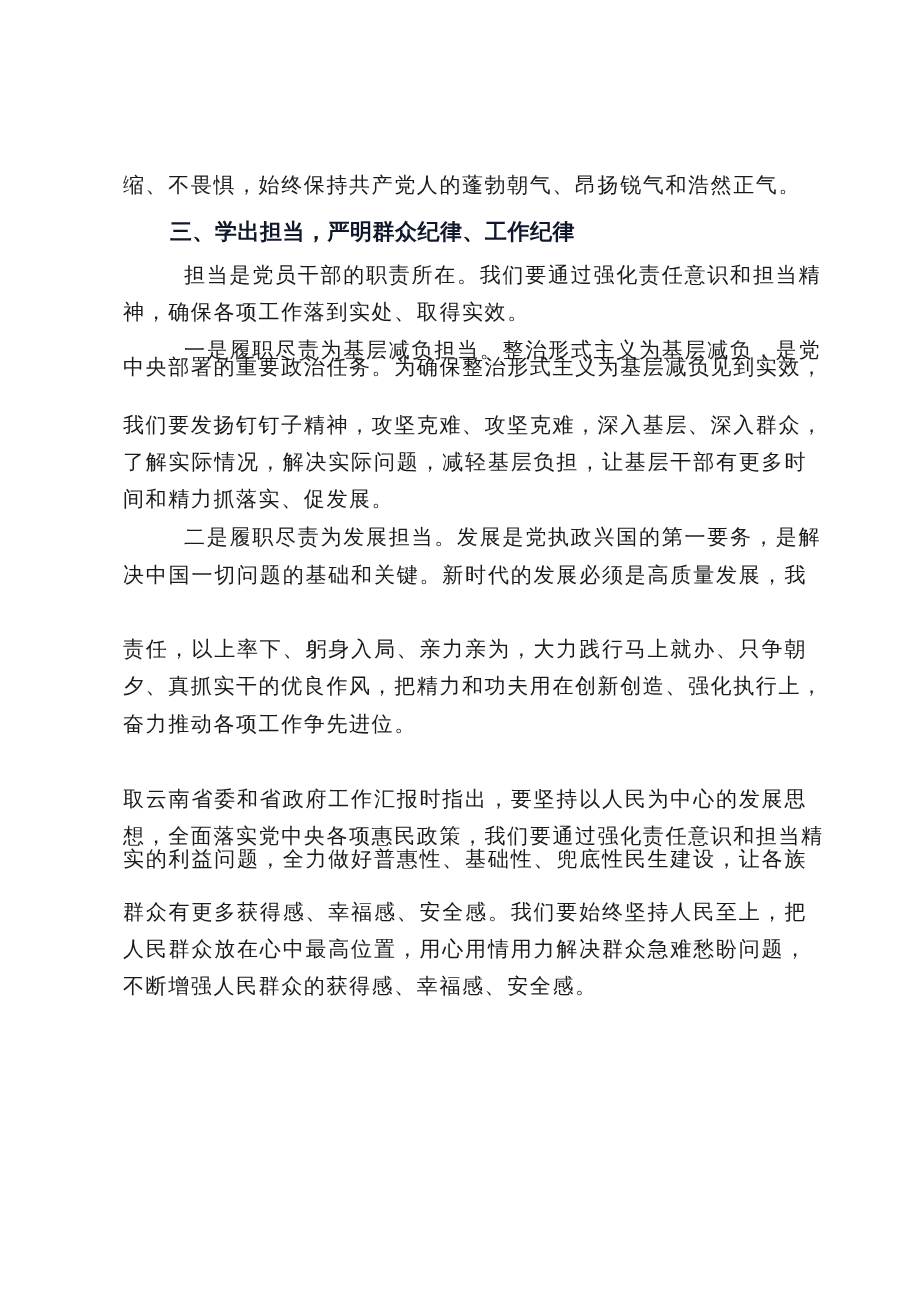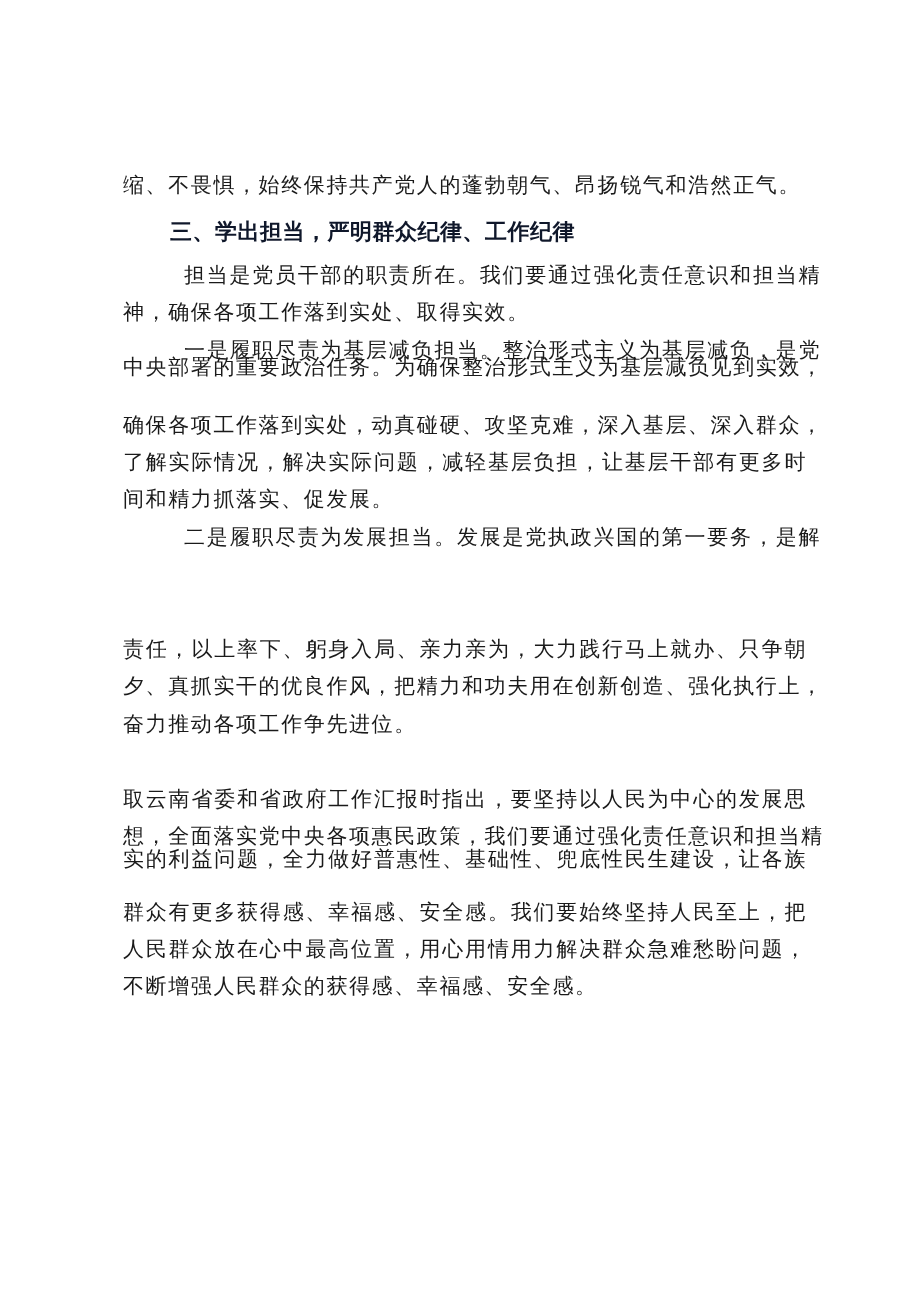--- a/index.html
+++ b/index.html
@@ -26,25 +26,26 @@
 
 <div class="page">
   <div class="line last" style="top:170px">缩、不畏惧，始终保持共产党人的蓬勃朝气、昂扬锐气和浩然正气。</div>
   <div class="heading" style="top:216px">三、学出担当，严明群众纪律、工作纪律</div>
 
   <div class="line indent" style="top:260px">担当是党员干部的职责所在。我们要通过强化责任意识和担当精</div>
   <div class="line last" style="top:297px">神，确保各项工作落到实处、取得实效。</div>
 
   <div class="line indent" style="top:335px">一是履职尽责为基层减负担当。整治形式主义为基层减负，是党</div>
   <div class="line" style="top:352px">中央部署的重要政治任务。为确保整治形式主义为基层减负见到实效，</div>
-  <div class="line" style="top:410px">确保各项工作落到实处，动真碰硬、攻坚克难，深入基层、深入群众，</div>
+  <div class="line" style="top:410px">我们要发扬钉钉子精神，攻坚克难、攻坚克难，深入基层、深入群众，</div>
   <div class="line" style="top:447px">了解实际情况，解决实际问题，减轻基层负担，让基层干部有更多时</div>
   <div class="line last" style="top:484px">间和精力抓落实、促发展。</div>
 
   <div class="line indent" style="top:522px">二是履职尽责为发展担当。发展是党执政兴国的第一要务，是解</div>
+  <div class="line" style="top:560px">决中国一切问题的基础和关键。新时代的发展必须是高质量发展，我</div>
   <div class="line" style="top:634px">责任，以上率下、躬身入局、亲力亲为，大力践行马上就办、只争朝</div>
   <div class="line" style="top:671px">夕、真抓实干的优良作风，把精力和功夫用在创新创造、强化执行上，</div>
   <div class="line last" style="top:709px">奋力推动各项工作争先进位。</div>
 
   <div class="line" style="top:784px">取云南省委和省政府工作汇报时指出，要坚持以人民为中心的发展思</div>
   <div class="line" style="top:821px">想，全面落实党中央各项惠民政策，我们要通过强化责任意识和担当精</div>
   <div class="line" style="top:844px">实的利益问题，全力做好普惠性、基础性、兜底性民生建设，让各族</div>
   <div class="line" style="top:897px">群众有更多获得感、幸福感、安全感。我们要始终坚持人民至上，把</div>
   <div class="line" style="top:934px">人民群众放在心中最高位置，用心用情用力解决群众急难愁盼问题，</div>
   <div class="line last" style="top:971px">不断增强人民群众的获得感、幸福感、安全感。</div>

